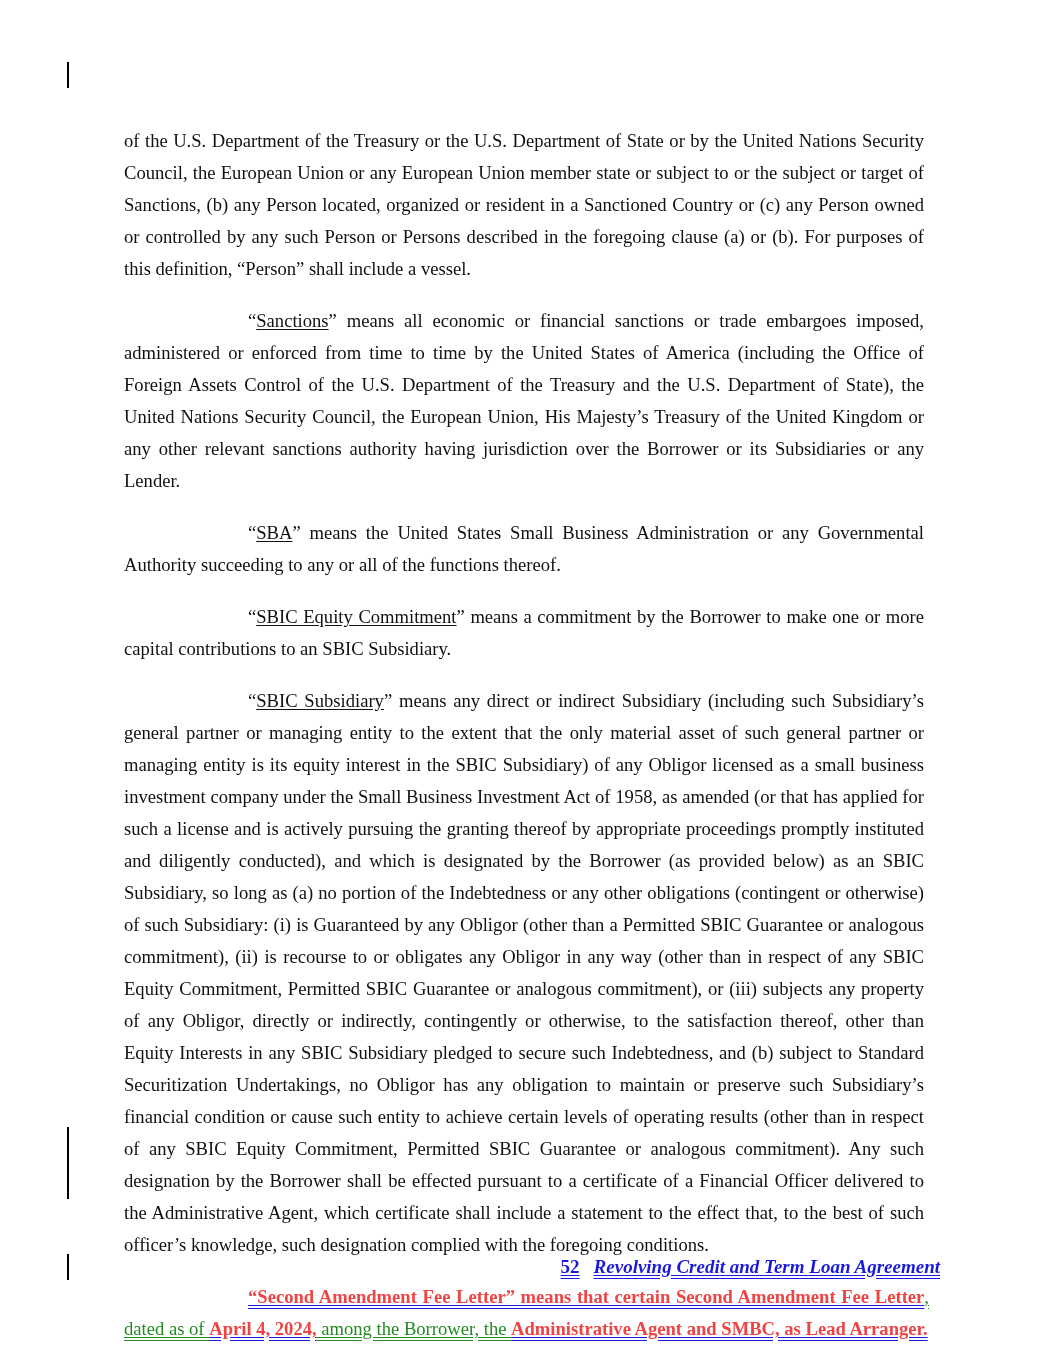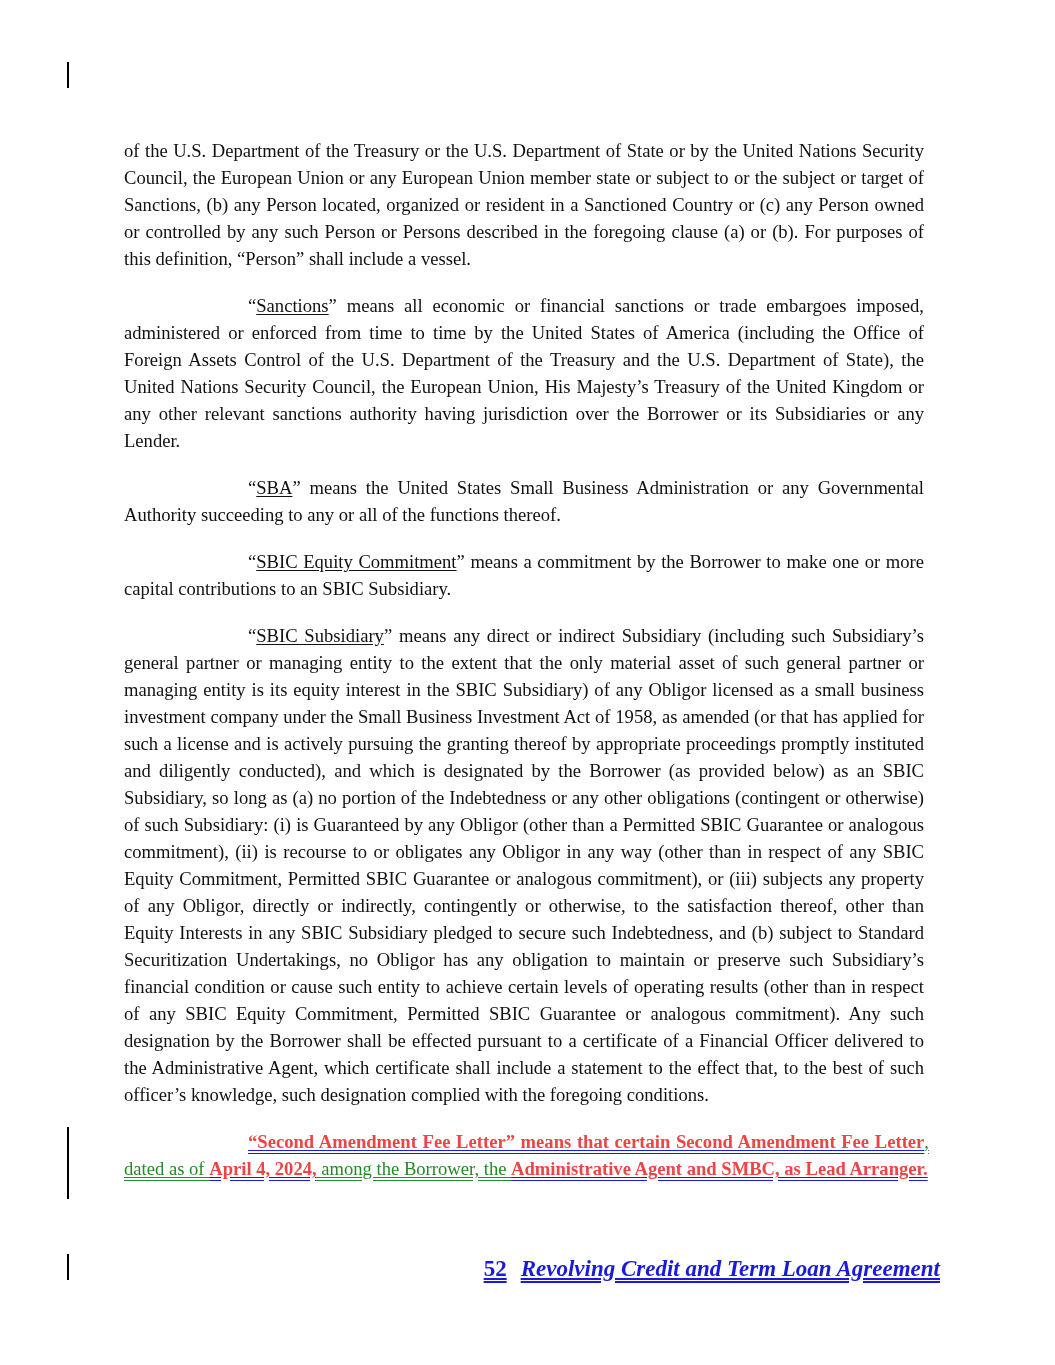--- a/index.html
+++ b/index.html
@@ -1,26 +1,26 @@
 <!DOCTYPE html>
 <html><head>
 <meta charset="utf-8">
 <style>
   html, body { margin: 0; padding: 0; background: #ffffff; }
   body { width: 1055px; height: 1365px; position: relative; overflow: hidden;
          font-family: "Liberation Serif", "DejaVu Serif", serif; color: #111; }
   .bar { position: absolute; width: 2px; background: #000; }
   .content { position: absolute; left: 124px; top: 125px; width: 800px; }
-  p { margin: 12px 0 20px 0; font-size: 18.6px; line-height: 27px; text-align: justify; text-align-last: left; }
+  p { margin: 0 0 20px 0; font-size: 18.6px; line-height: 32px; text-align: justify; text-align-last: left; }
   p.def { text-indent: 124px; }
   u { text-decoration: underline; text-underline-offset: 2px; }
   .ins { color: #ef4444; font-weight: bold; text-decoration: underline double; text-decoration-color: #1a1adb; text-underline-offset: 2px; }
   .mov { color: #228b22; text-decoration: underline double; text-decoration-color: #228b22; text-underline-offset: 2px; font-weight: normal; }
   p.new { width: 805px; }
-  .footer { position: absolute; top: 1256px; right: 115px; font-size: 23px; font-weight: bold; color: #1a1adb; }
+  .footer { position: absolute; top: 1256px; right: 115px; font-size: 19px; font-weight: bold; color: #1a1adb; }
   .footer span { text-decoration: underline double; text-underline-offset: 2px; }
   .footer .title { font-style: italic; margin-left: 14px; }
 </style>
 </head>
 <body>
 
 <div class="bar" style="left:67px; top:62px; height:26px;"></div>
 <div class="bar" style="left:67px; top:1127px; height:72px;"></div>
 <div class="bar" style="left:67px; top:1254px; height:26px;"></div>
 

